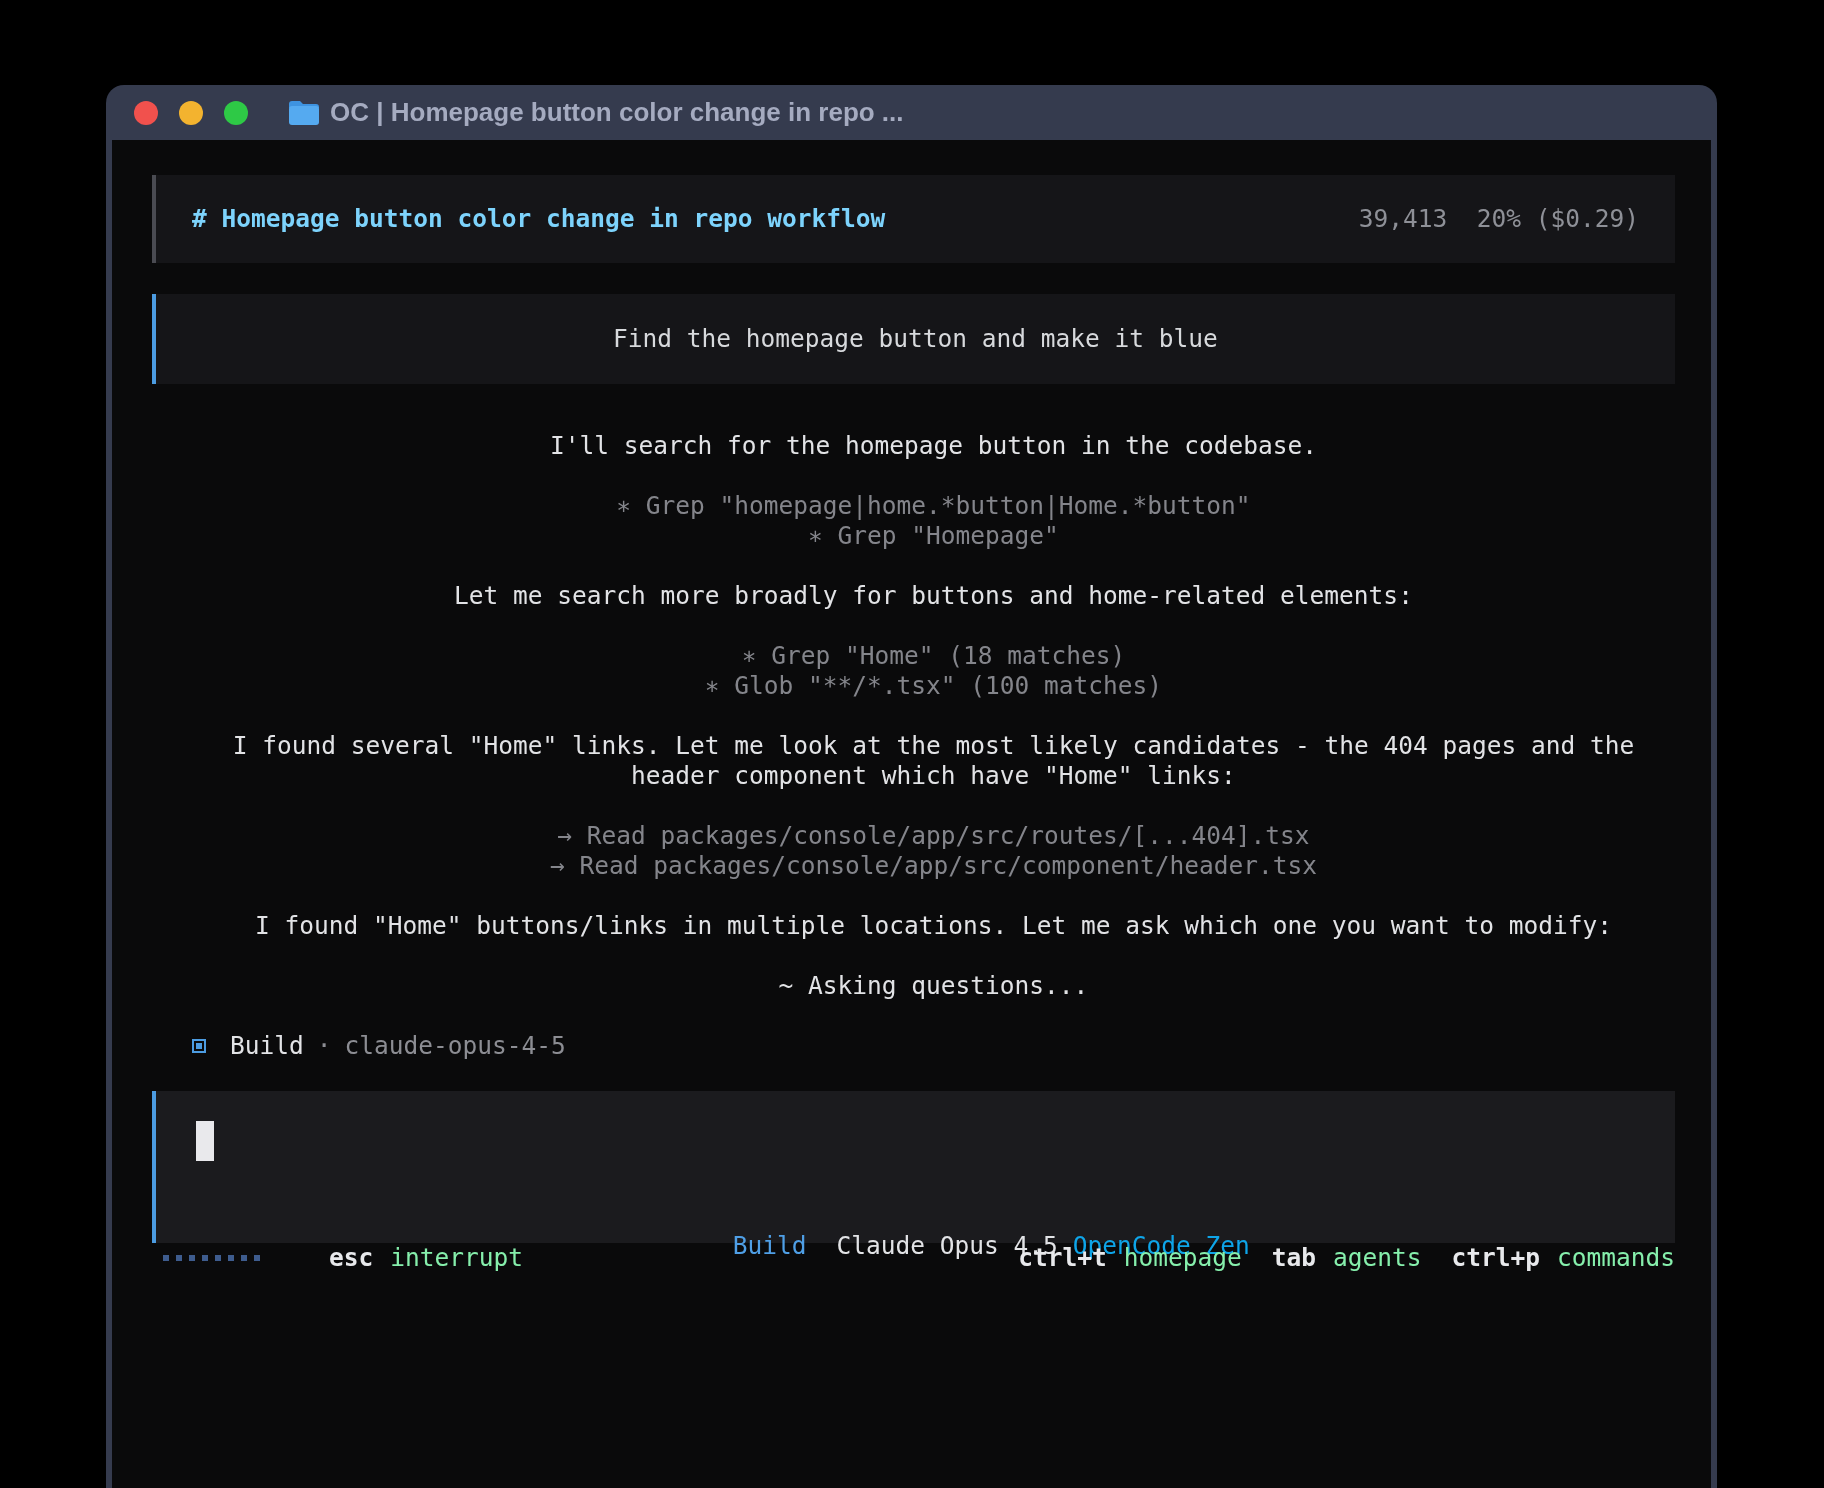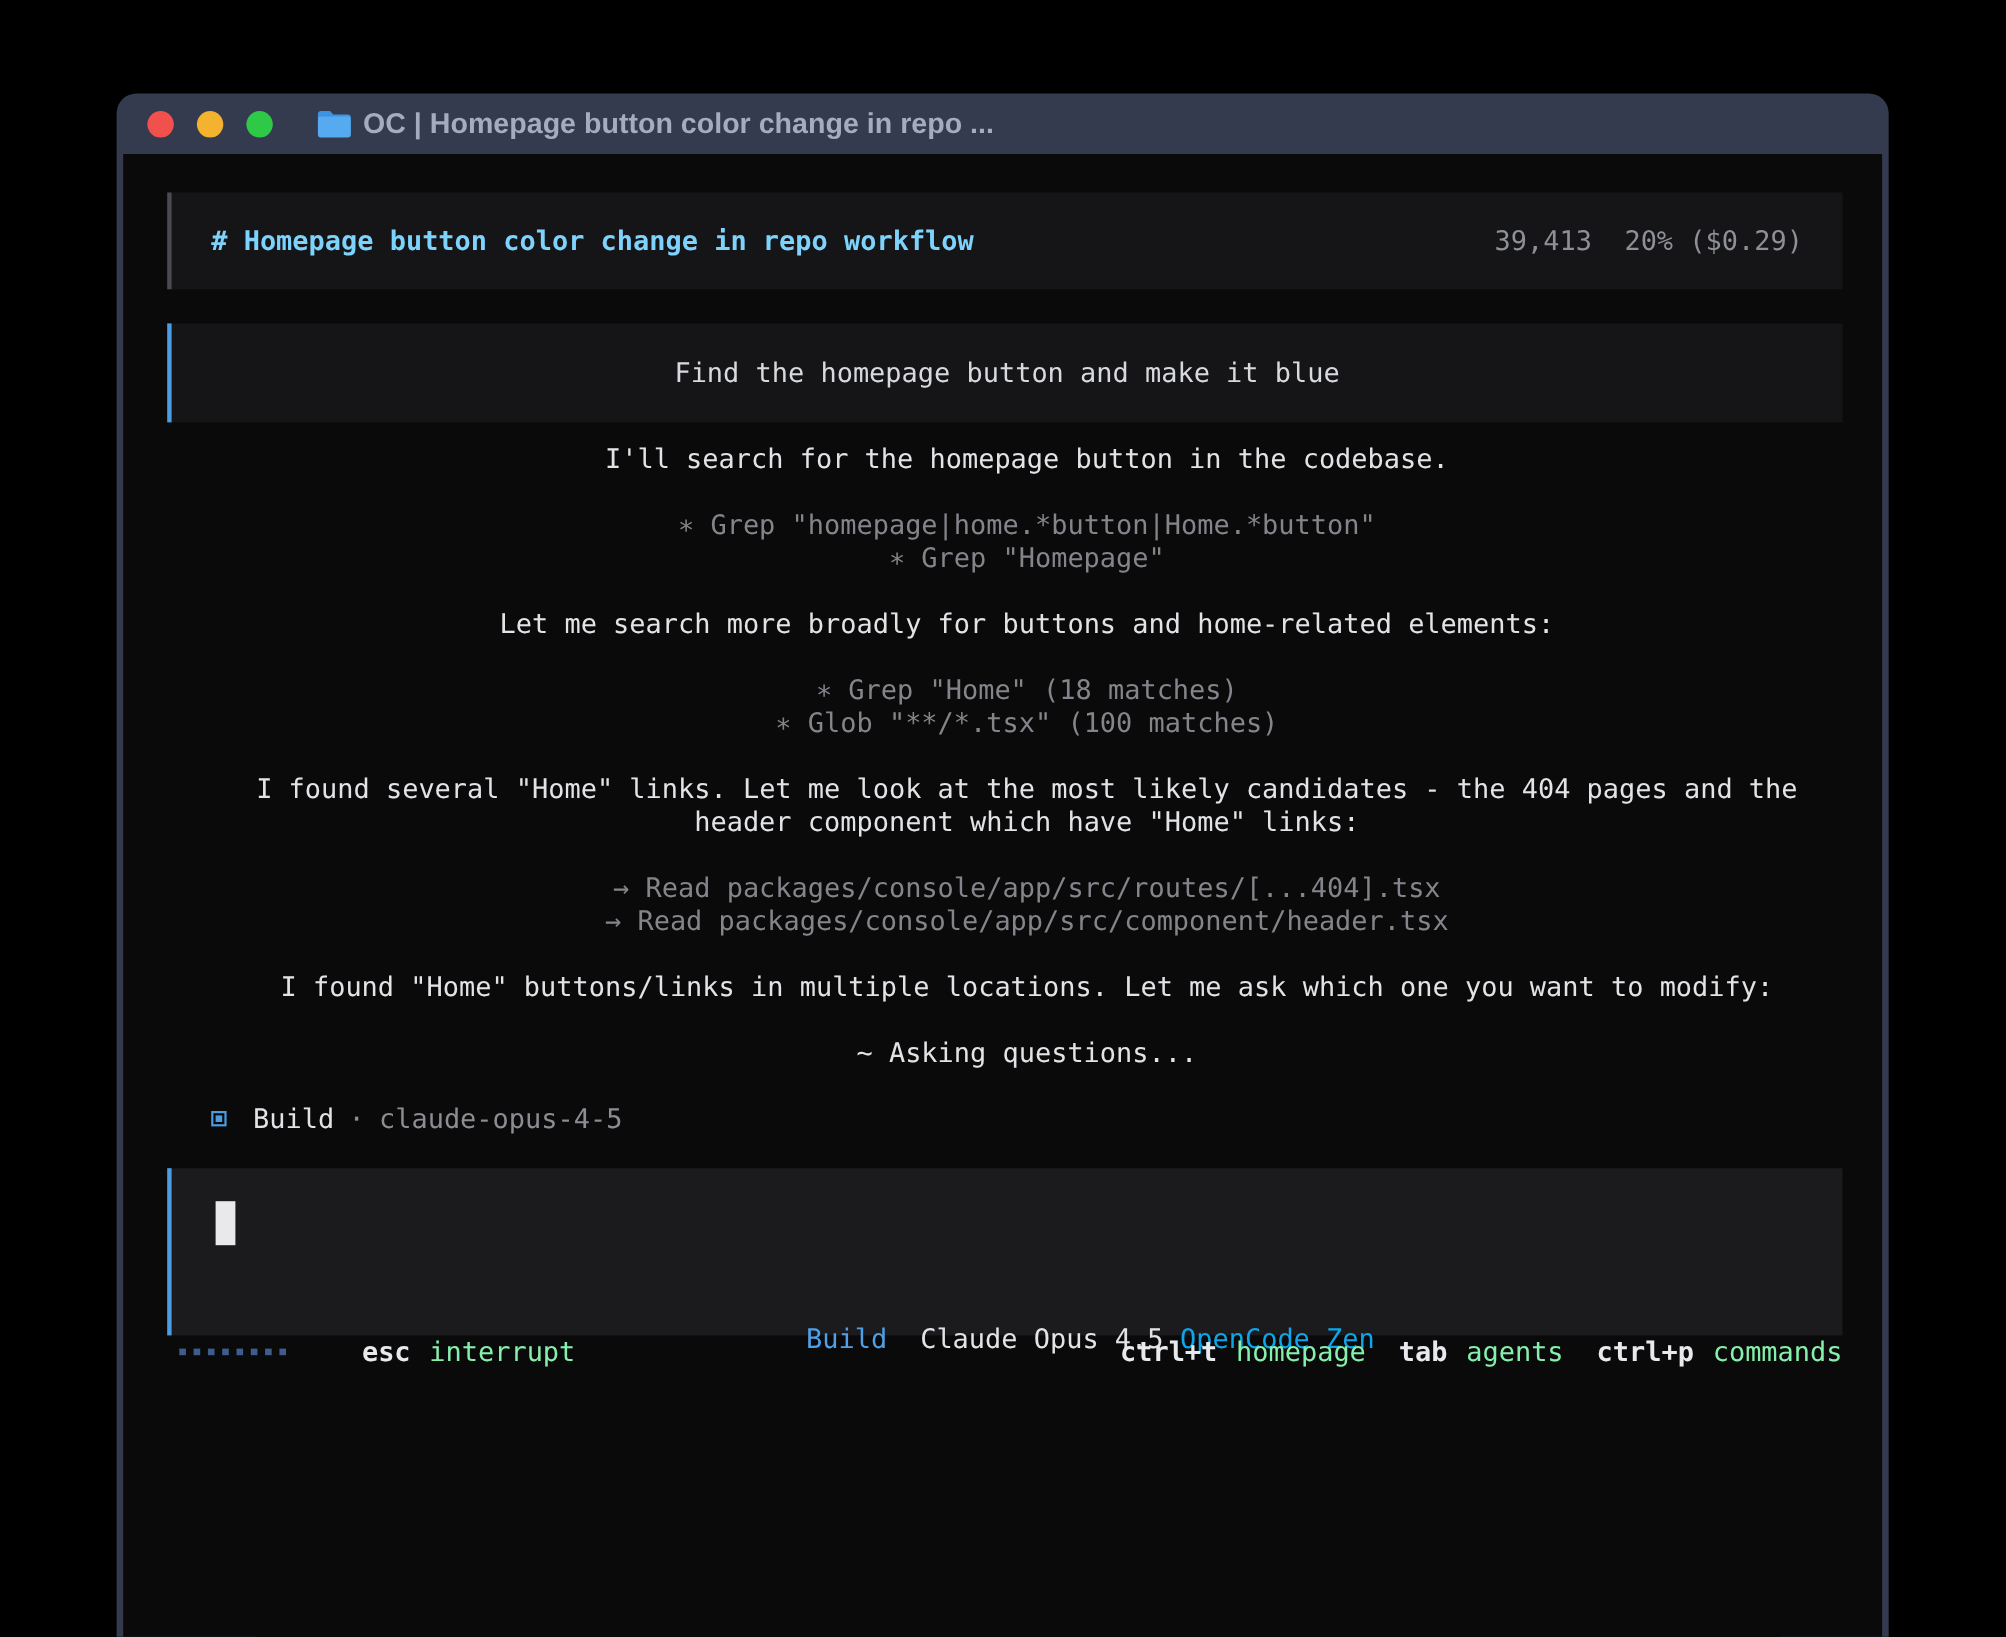--- a/index.html
+++ b/index.html
@@ -35,21 +35,21 @@
     border-left:4px solid #4a4b52;background:#151518;
     padding:29px 36px;box-sizing:border-box;
   }
   .header-block{display:flex;justify-content:space-between;align-items:center;}
   .header-title{font-weight:700;color:#7dd3fc;white-space:pre;}
   .header-stats{color:#8e9097;white-space:pre;}
   .user-block{
     margin-top:31px;border-left-color:#4c9ce2;padding:30px 36px;color:#d7d9dc;
   }
   .user-block .line{white-space:pre;}
-  .transcript{margin-top:18px;padding-left:40px;color:#e2e3e6;}
+  .transcript{margin-top:47px;padding-left:40px;color:#e2e3e6;}
   .t-block{margin-bottom:30px;}
   .line{height:30px;line-height:30px;white-space:pre;}
   .tool{color:#84858b;}
   .agent-row{display:flex;align-items:center;height:30px;}
   .agent-icon{
     width:14px;height:14px;box-sizing:border-box;border:2px solid #4c9ce2;
     display:flex;align-items:center;justify-content:center;margin-right:24px;
   }
   .agent-icon i{display:block;width:6px;height:6px;background:#4c9ce2;}
   .agent-name{color:#e2e3e6;}

